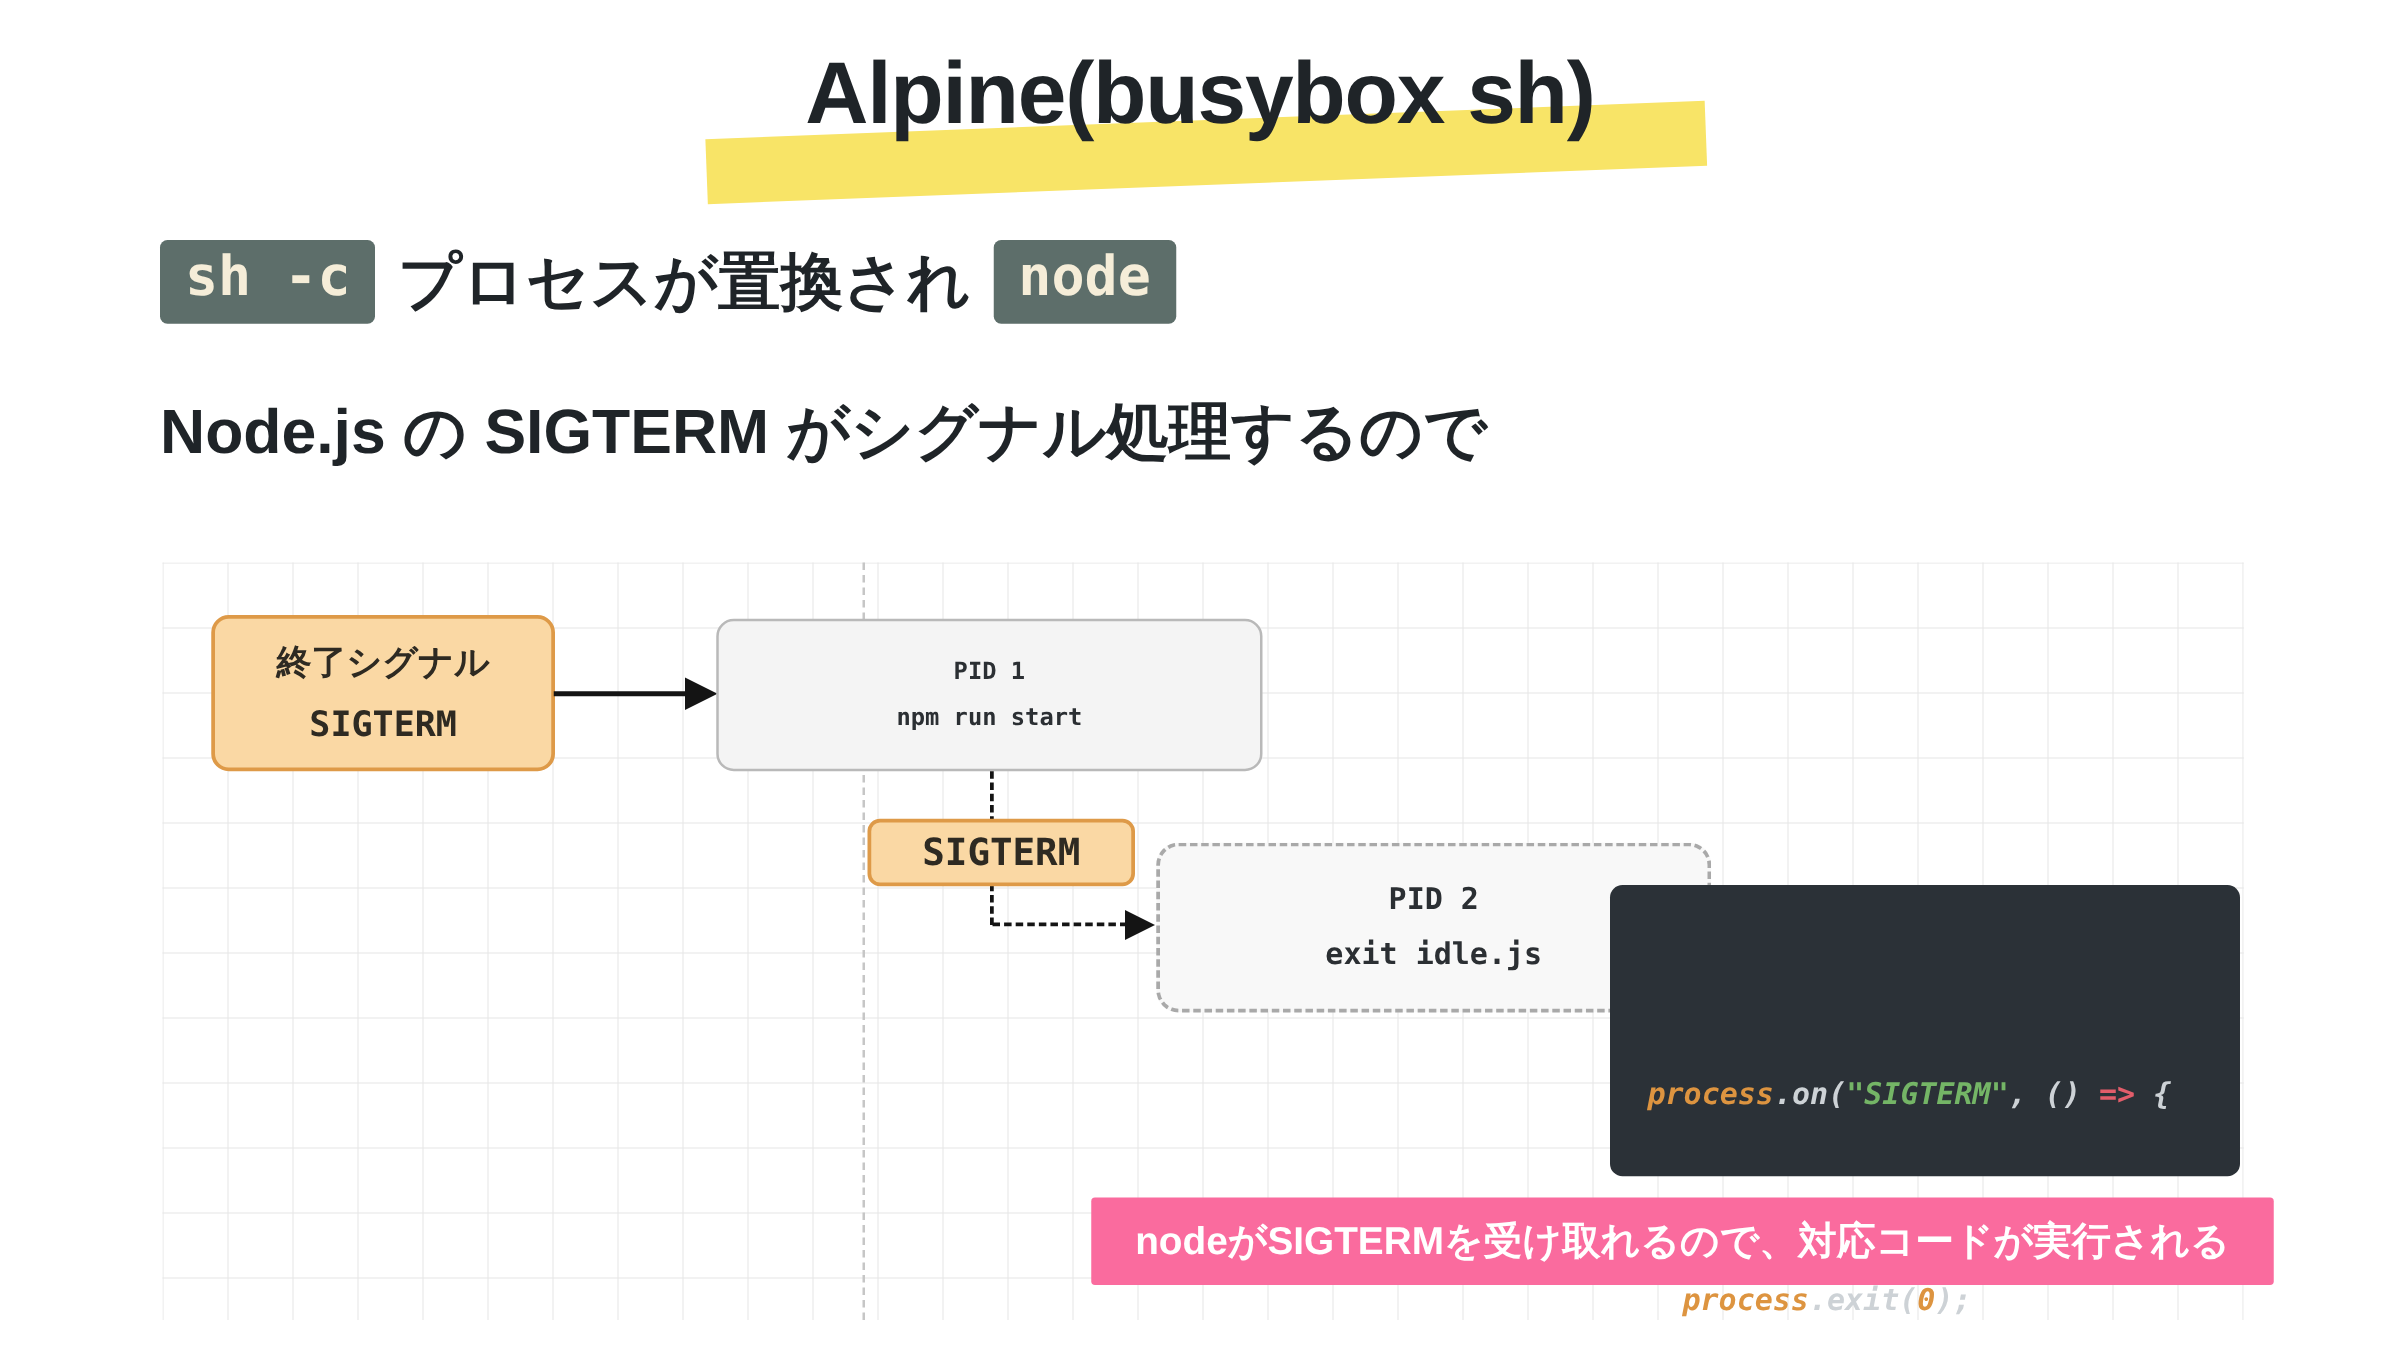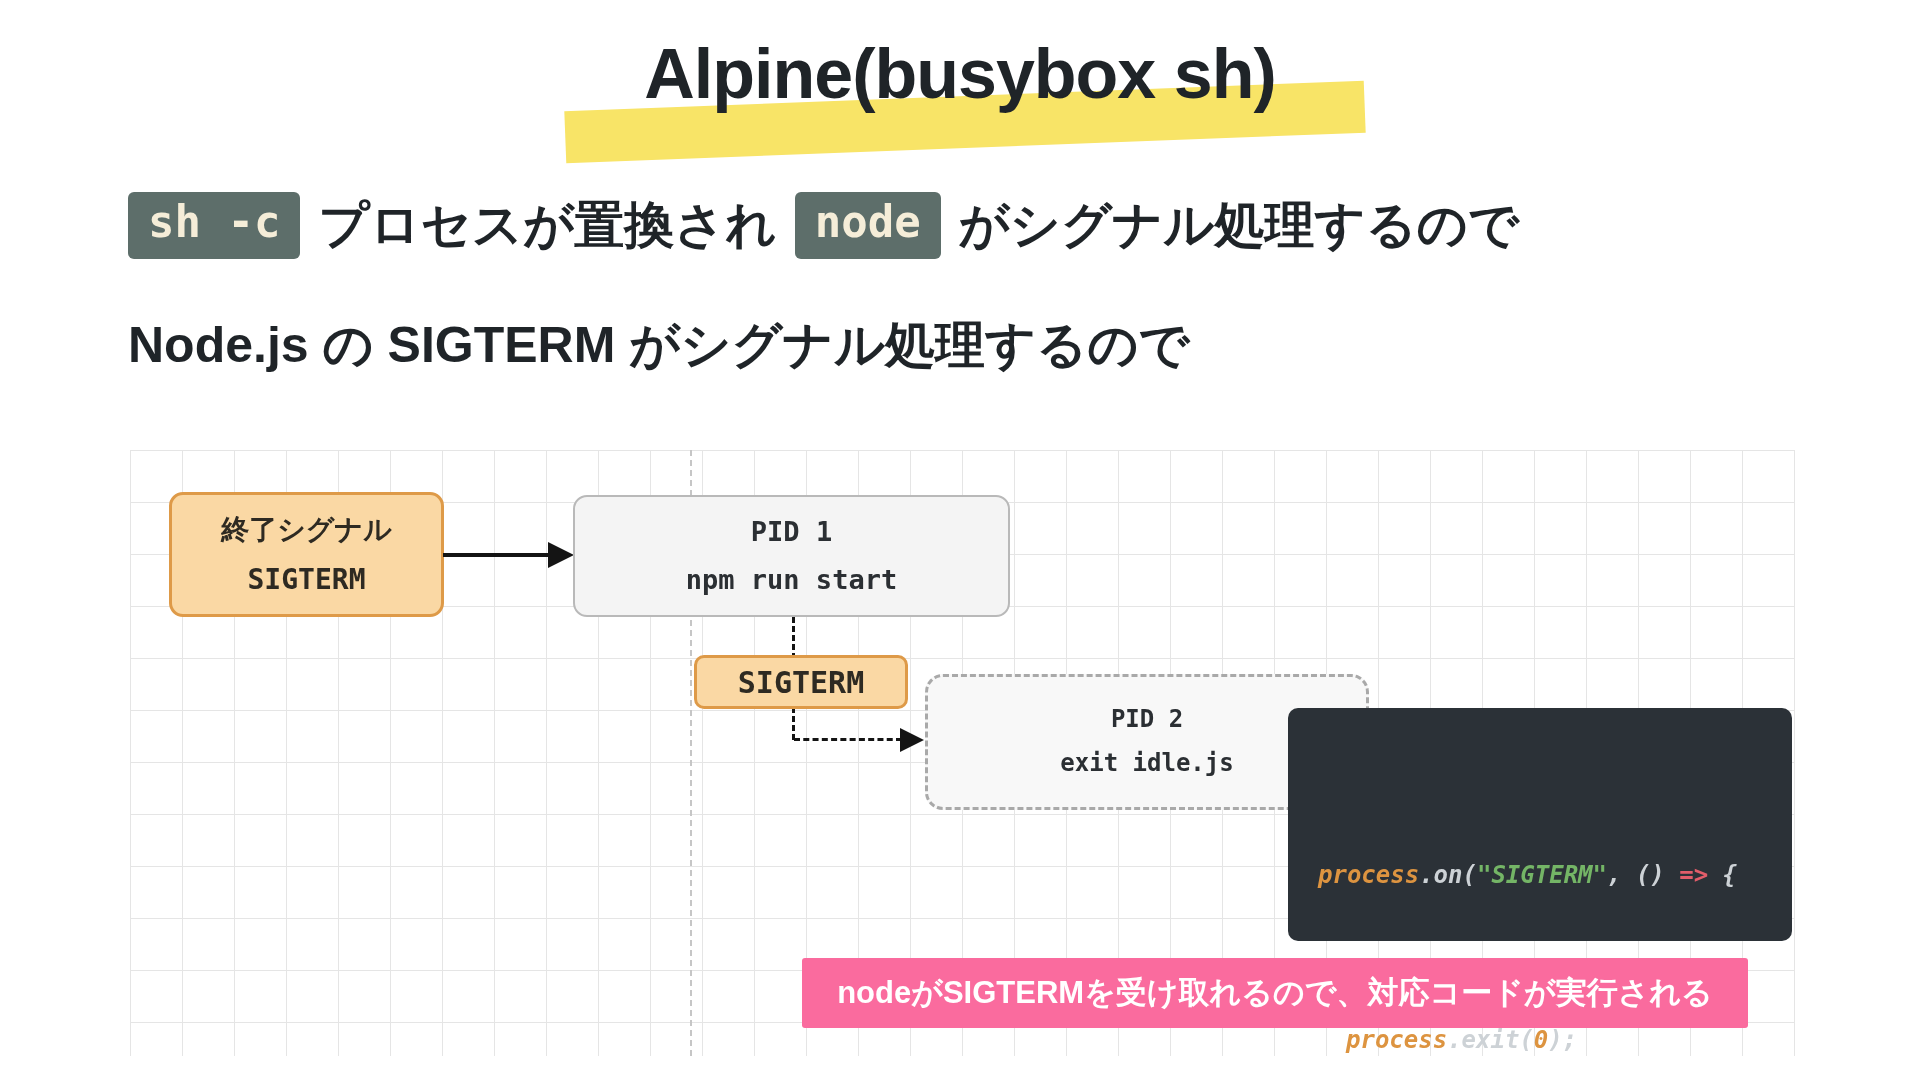--- a/index.html
+++ b/index.html
@@ -39,21 +39,21 @@
 
   .signal-box { left:39px; top:42px; width:275px; height:125px;
     background:var(--orange-box-bg,#FAD8A4); border:3px solid var(--orange-box-border,#DE9A48);
     border-radius:14px; color:#2e2a22; }
   .signal-box .jp { font-size:28px; font-weight:800; }
   .signal-box .mono { font-family:"DejaVu Sans Mono","Liberation Mono",monospace; font-size:28px; font-weight:700; }
 
   .pid1-box { left:443px; top:45px; width:437px; height:122px;
     background:var(--gray-box-bg,#F4F4F4); border:2px solid var(--gray-box-border,#B9B9B9);
     border-radius:14px; color:#2b2f33;
-    font-family:"DejaVu Sans Mono","Liberation Mono",monospace; font-size:27px; font-weight:700; }
+    font-family:"DejaVu Sans Mono","Liberation Mono",monospace; font-size:19px; font-weight:700; }
 
   .pid2-box { left:795px; top:224px; width:444px; height:136px;
     background:#f8f8f8; border:3px dashed #a9a9a9;
     border-radius:18px; color:#2b2f33; z-index:1;
     font-family:"DejaVu Sans Mono","Liberation Mono",monospace; font-size:24px; font-weight:700; }
 
   .sigterm-badge { left:564px; top:205px; width:214px; height:54px; z-index:3;
     display:flex; align-items:center; justify-content:center;
     background:var(--orange-box-bg,#FAD8A4); border:3px solid var(--orange-box-border,#DE9A48);
     border-radius:10px; color:#2e2a22;
@@ -74,40 +74,39 @@
     font-family:"DejaVu Sans Mono","Liberation Mono",monospace; font-style:italic;
     font-size:24px; font-weight:700; line-height:55px; color:var(--code-plain,#CDD2D6);
     white-space:pre; }
   .code-line.indent { padding-left:28px; }
   .tok-plain  { color:var(--code-plain,#CDD2D6); }
   .tok-orange { color:var(--code-orange,#DD9440); }
   .tok-green  { color:var(--code-green,#74B566); }
   .tok-red    { color:var(--code-red,#E25D6A); }
 
   
-  .note-banner { left:672px; top:508px; width:946px; height:70px; z-index:5;
+  .note-banner { left:743px; top:508px; width:946px; height:70px; z-index:5;
     background:var(--note-pink,#FA6B9E); border-radius:3px;
     display:flex; align-items:center; justify-content:center;
     color:#ffffff; font-size:31px; font-weight:800; white-space:nowrap; }
 </style>
 </head>
 <body>
 
 <div class="canvas">
 
   <div class="title-wrap">
     <div class="title-highlight"></div>
     <div class="page-title">Alpine(busybox sh)</div>
   </div>
 
   <div class="headline-line1">
     <span class="code-chip">sh -c</span>
     <span>プロセスが置換され</span>
     <span class="code-chip">node</span>
-    <span>がシグナル処理するので</span>
   </div>
 
   <div class="headline-line2">Node.js の SIGTERM がシグナル処理するので</div>
 
   <div class="diagram">
 
     <div class="page-divider"></div>
 
     <div class="node-box signal-box">
       <div class="jp">終了シグナル</div>

